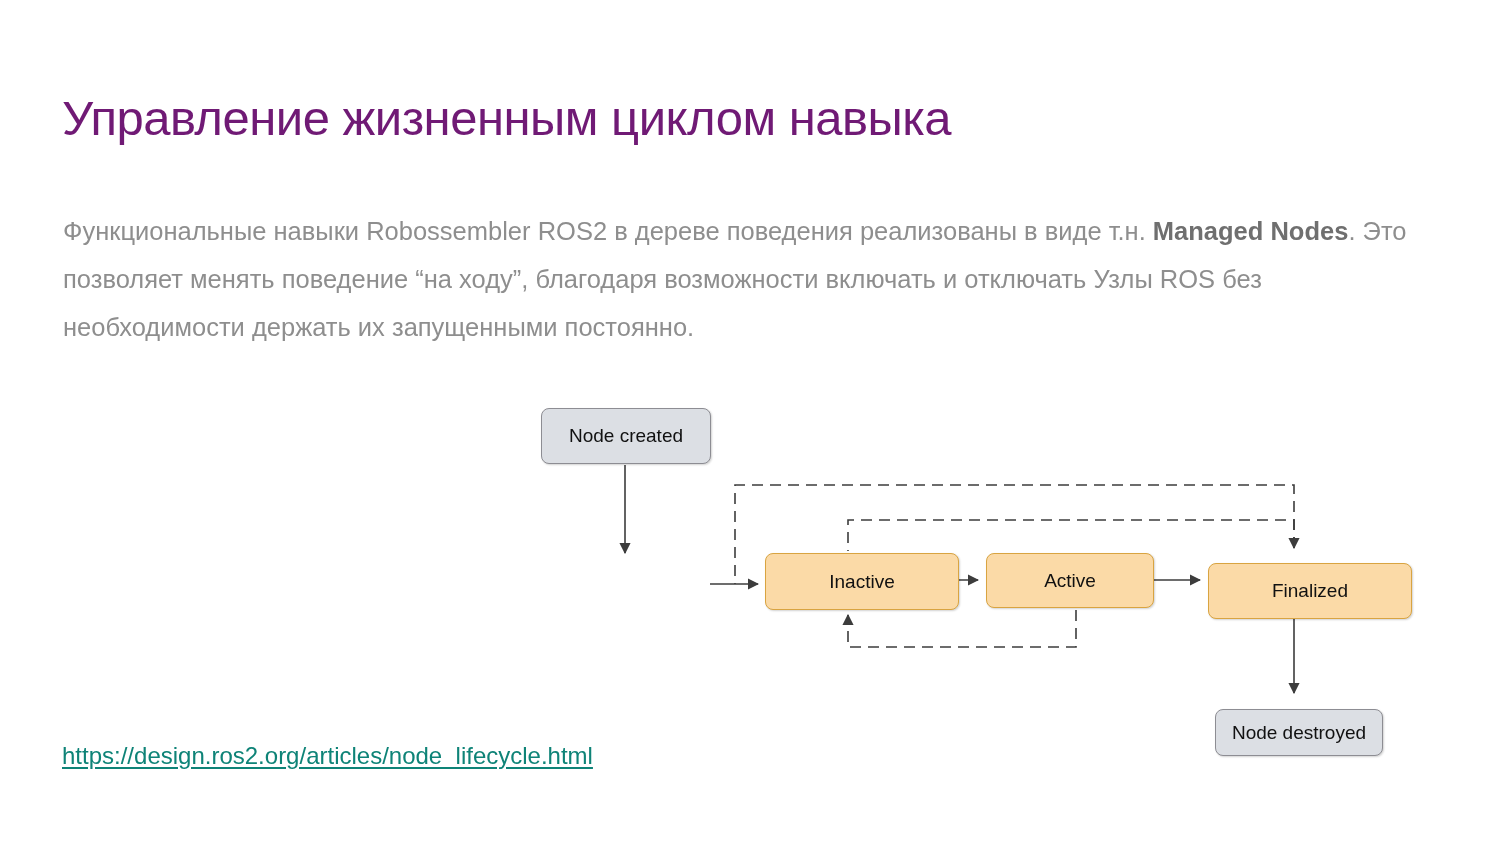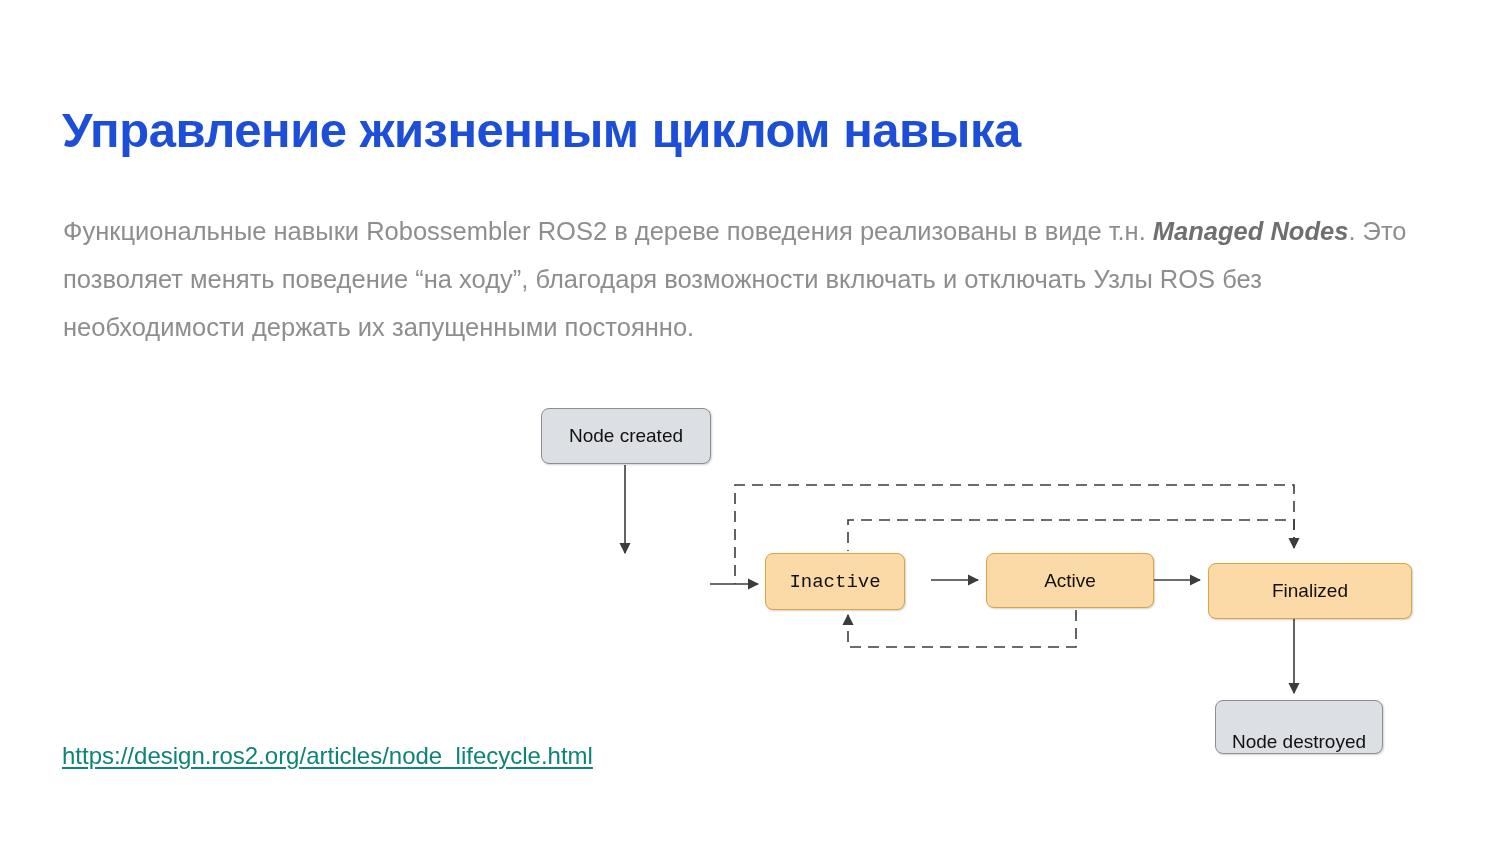--- a/index.html
+++ b/index.html
@@ -15,42 +15,41 @@
     position: relative;
   }
   .slide {
     position: absolute;
     inset: 0;
     background: #ffffff;
   }
   .slide-title {
     position: absolute;
     left: 62px;
-    top: 104px;
+    top: 92px;
     font-size: 49px;
-    font-weight: bold;
-    color: #1d4ed8;
+    font-weight: normal;
+    color: #701a75;
     letter-spacing: -0.5px;
     line-height: 1.1;
     white-space: nowrap;
   }
   .slide-body {
     position: absolute;
     left: 63px;
     top: 207px;
     width: 1360px;
     font-size: 25.5px;
     line-height: 48px;
     color: #8e8e8e;
     font-weight: 400;
   }
   .slide-body b {
     color: #6f6f6f;
     font-weight: bold;
-    font-style: italic;
   }
   .source-link {
     position: absolute;
     left: 62px;
     top: 742px;
     font-size: 24px;
     color: #0e8377;
     text-decoration-color: #0e8377;
     text-underline-offset: 3px;
     white-space: nowrap;
@@ -123,33 +122,33 @@
       <path d="M 794,163 L 794,135 L 348,135 L 348,166" fill="none" stroke="#3c3c3c" stroke-width="1.6" stroke-dasharray="11 7"></path>
 
       <path d="M 576,225 L 576,262 L 348,262 L 348,230" fill="none" stroke="#3c3c3c" stroke-width="1.6" stroke-dasharray="11 7" marker-end="url(#arrow)"></path>
     </svg>
 
     <div class="node-box gray" style="left:41px; top:23px; width:170px; height:56px;">
       <span>Node created</span>
     </div>
 
 
-    <div class="node-box orange" style="left:265px; top:168px; width:140px; height:57px;font-family:Liberation Mono, monospace;">
+    <div class="node-box orange" style="left:265px; top:168px; width:194px; height:57px;">
       <span>Inactive</span>
     </div>
 
     <div class="node-box orange" style="left:486px; top:168px; width:168px; height:55px;">
       <span>Active</span>
     </div>
 
     <div class="node-box orange" style="left:708px; top:178px; width:204px; height:56px;">
       <span>Finalized</span>
     </div>
 
-    <div class="node-box gray" style="left:715px; top:315px; width:168px; height:54px;align-items:flex-end;">
+    <div class="node-box gray" style="left:715px; top:324px; width:168px; height:47px;">
       <span>Node destroyed</span>
     </div>
 
   </div>
 
   <a class="source-link" href="#">https://design.ros2.org/articles/node_lifecycle.html</a>
 
 </div>
 
 </body></html>

